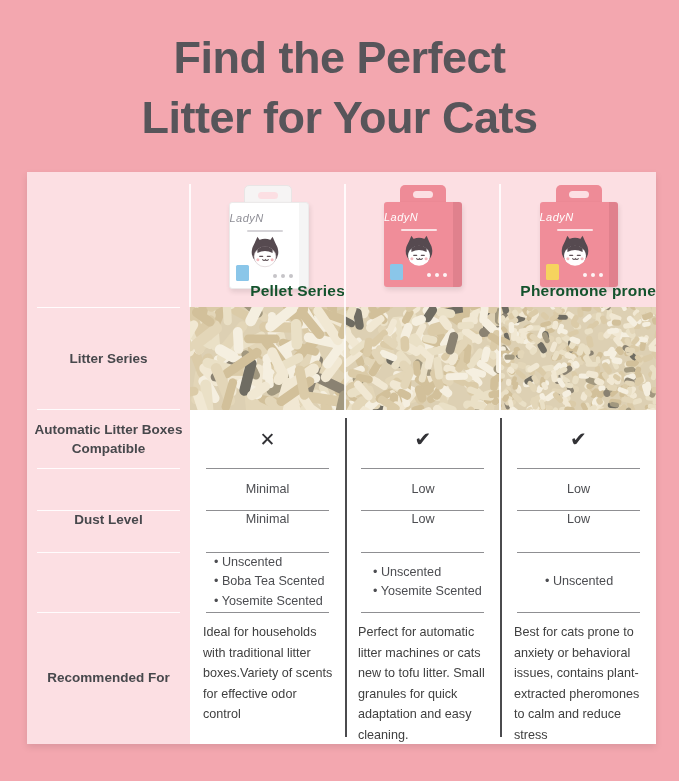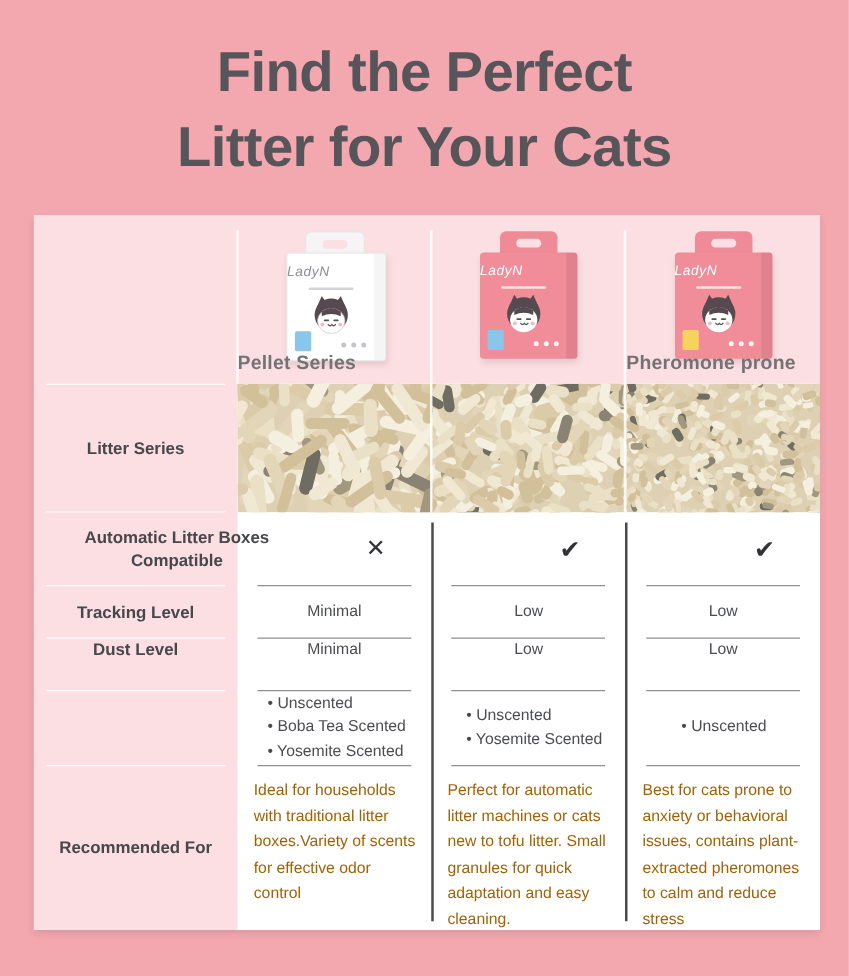--- a/index.html
+++ b/index.html
@@ -39,42 +39,42 @@
   .logo{position:absolute;left:0;top:9px;width:69px;text-align:left;
     font-family:Liberation Sans, sans-serif;font-style:italic;font-size:11px;letter-spacing:.5px;}
   .pkg.white .logo{color:#8e8e96;} .pkg.pink .logo{color:#ffffff;}
   .tagline-bar{position:absolute;left:17px;top:27px;width:36px;height:2px;border-radius:1px;}
   .pkg.white .tagline-bar{background:#d6d4d8;} .pkg.pink .tagline-bar{background:rgba(255,255,255,.75);}
   .cat{position:absolute;left:14px;top:31px;width:42px;height:38px;}
   .tag{position:absolute;left:6px;bottom:7px;width:13px;height:16px;border-radius:1.5px;}
   .mini-icons{position:absolute;right:15px;bottom:10px;display:flex;gap:4px;}
   .mini-icons i{display:block;width:4px;height:4px;border-radius:50%;}
   .pkg.white .mini-icons i{background:#c6c4c8;} .pkg.pink .mini-icons i{background:rgba(255,255,255,.9);}
-  .series{position:absolute;bottom:7px;left:0;width:100%;text-align:left;
-    font-size:15.5px;font-weight:bold;color:#737373;letter-spacing:.2px;}
+  .series{position:absolute;bottom:7px;left:0;width:100%;text-align:right;
+    font-size:15.5px;font-weight:bold;color:#14532d;letter-spacing:.2px;}
   
   .photo{position:absolute;top:135px;height:103px;overflow:hidden;}
   
   .rlabel{position:absolute;left:0;width:163px;display:flex;align-items:center;justify-content:center;
     text-align:center;font-weight:bold;color:#47484c;font-size:13.5px;line-height:19px;}
   .cell{position:absolute;display:flex;align-items:center;justify-content:center;
     color:#4c4d51;font-size:12.6px;}
   .r-shape{top:135px;height:103px;}
-  .r-compat{top:238px;height:58px;margin-left:33px;}
+  .r-compat{top:238px;height:58px;}
   .r-track{top:296px;height:42px;}
   .r-dust{top:326px;height:42px;}
   .r-scent{top:380px;height:60px;}
   .r-rec{top:440px;height:131px;}
   .mark{font-size:20px;font-weight:bold;color:#323236;font-family:"DejaVu Sans",sans-serif;}
   .mark.no{font-weight:normal;font-size:19px;}
   .scent-cell{justify-content:flex-start;}
   .scent-list{list-style:none;margin:0;padding:0;line-height:19.5px;color:#4c4d51;}
   .scent-list li::before{content:"• ";}
   .rec-cell{align-items:flex-start;justify-content:flex-start;text-align:left;
-    padding:10px 8px 0 13px;box-sizing:border-box;line-height:20.5px;color:#a16207;}
+    padding:10px 8px 0 13px;box-sizing:border-box;line-height:20.5px;color:#404040;}
   
   .vline{position:absolute;top:246px;height:319px;width:2px;background:#4b4b4e;}
   .hsep{position:absolute;width:2px;background:rgba(255,255,255,.85);top:12px;}
   .hline{position:absolute;height:1px;background:#8f8f92;}
   .plabel-line{position:absolute;left:10px;width:143px;height:1px;background:rgba(255,255,255,.9);}
 </style>
 </head>
 <body>
 
 <h1 class="title"><span>Find the Perfect</span><br><span>Litter for Your Cats</span></h1>
@@ -1026,23 +1026,20 @@
         <rect x="0.8999999999999995" y="88.4" width="7.4" height="5.6" rx="2.8" fill="#d2c09a" transform="rotate(123 4.6 91.2)"></rect>
         <rect x="84.9" y="64.15" width="12.6" height="6.5" rx="3.25" fill="#f1e8d3" transform="rotate(11 91.2 67.4)"></rect>
       </svg></div>
 
   <div class="rlabel r-shape">
       <span>Litter Series</span>
     </div>
   <div class="rlabel r-compat">
     <span><span>Automatic Litter Boxes</span><br><span>Compatible</span></span>
   </div>
-  <div class="rlabel r-track">
-      <span>Tracking Level</span>
-    </div>
   <div class="rlabel r-dust">
       <span>Dust Level</span>
     </div>
   <div class="rlabel r-rec">
       <span>Recommended For</span>
     </div>
 
   <div class="cell r-compat c0">
       <span class="mark no">✕</span>
     </div>

